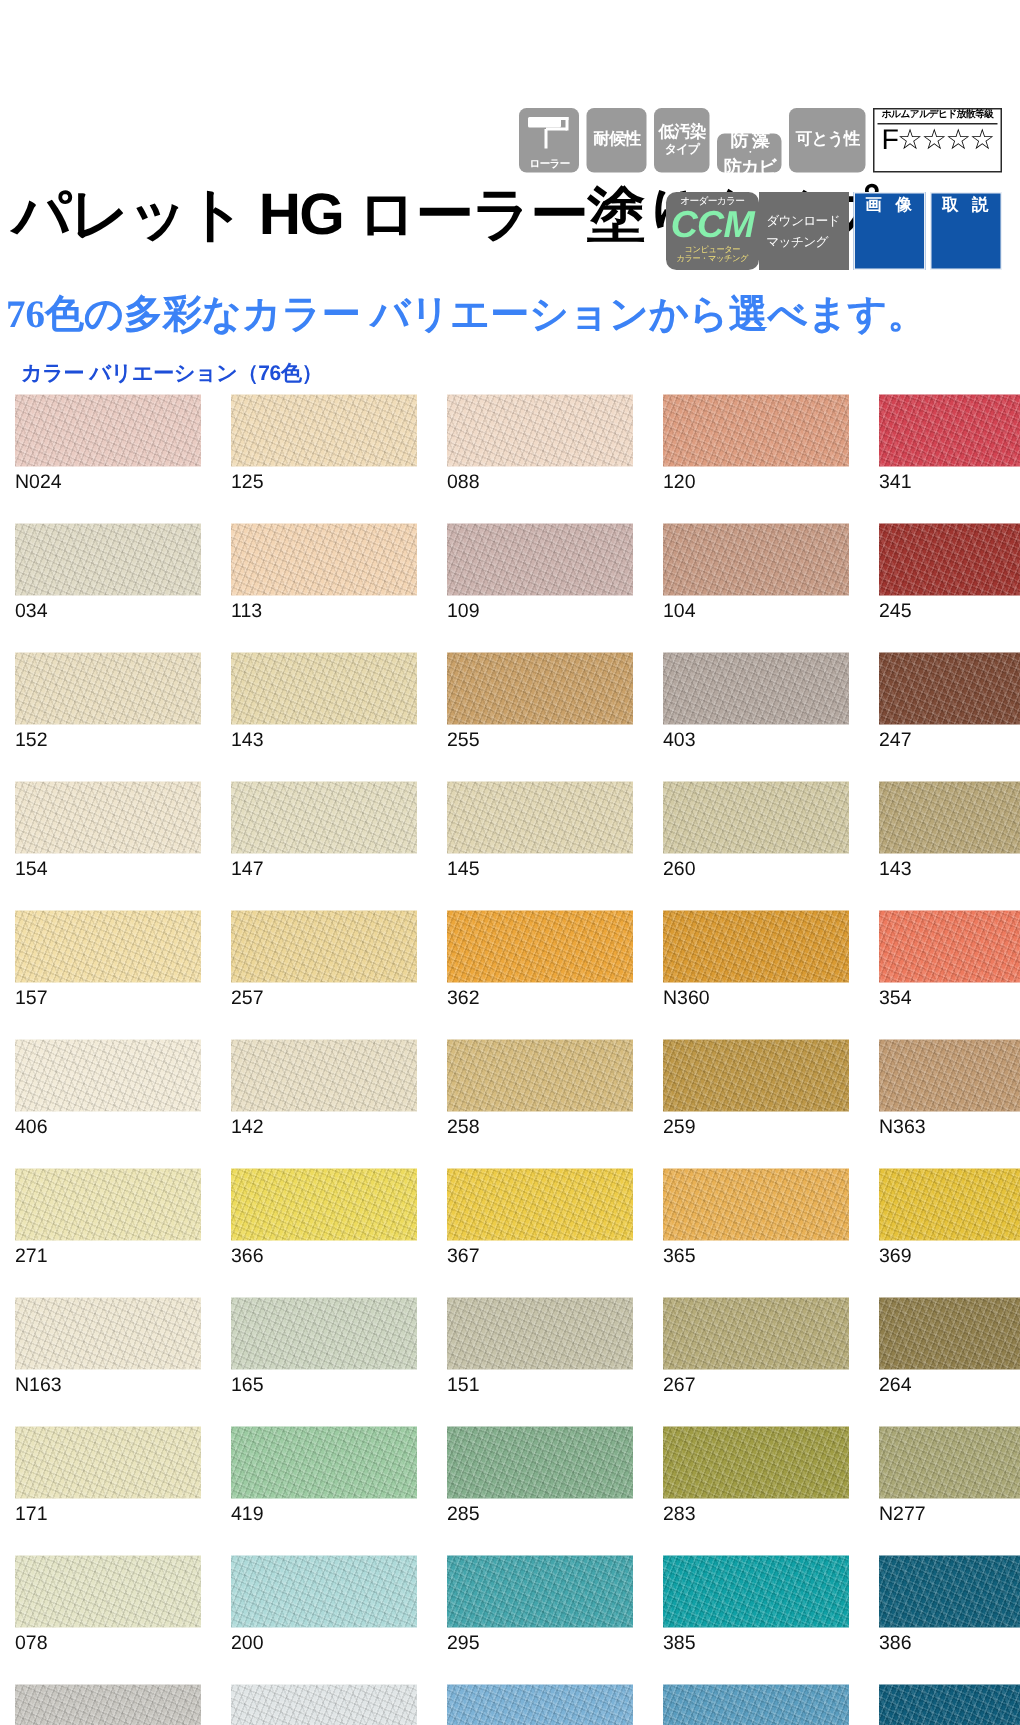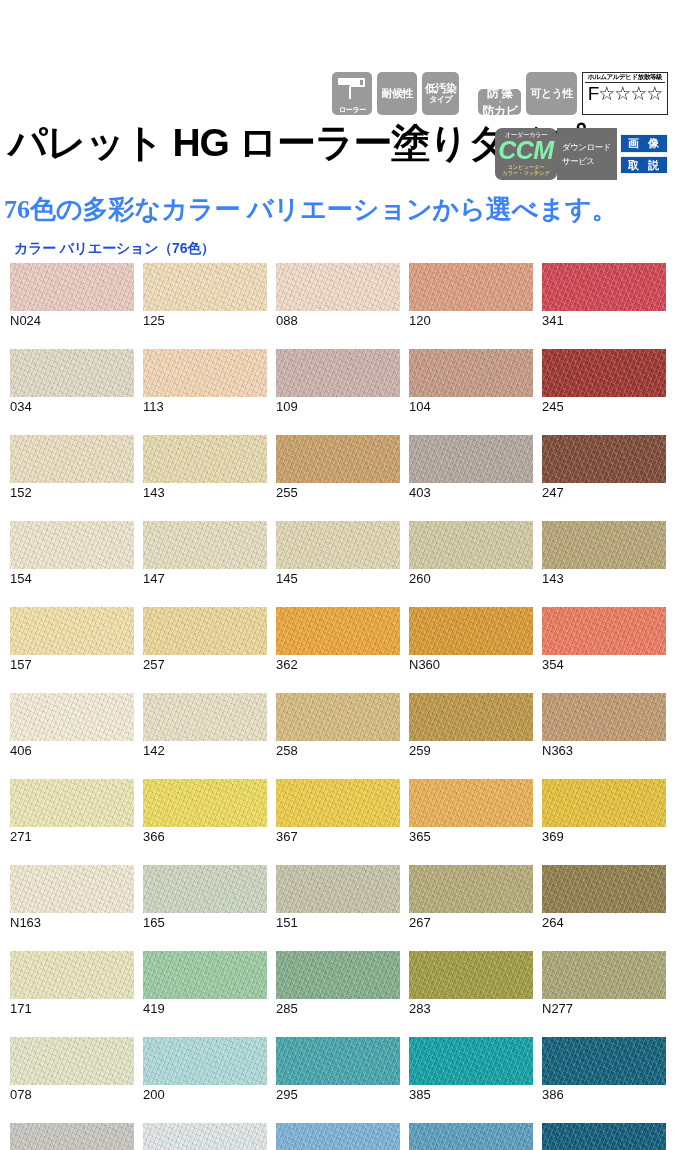--- a/index.html
+++ b/index.html
@@ -101,21 +101,20 @@
   .badge-2line .sub {
     font-size: 8px;
     margin-top: 1px;
   }
   .badge-bokarb {
     height: 26px;
     padding: 0 4px;
     font-size: 12px;
     letter-spacing: -0.5px;
     line-height: 1.25;
-    margin-left: 14px;
   }
   .badge-bokarb .midline {
     font-size: 6px;
     line-height: 3px;
   }
   .badge-f {
     background: #ffffff;
     border: 1.5px solid #2a2a2a;
     border-radius: 0;
     width: 86px;
@@ -205,21 +204,21 @@
     align-items: flex-start;
     justify-content: center;
     padding-left: 5px;
     font-size: 8.5px;
     line-height: 1.7;
     letter-spacing: -0.5px;
     box-sizing: border-box;
   }
   .link-col {
     display: flex;
-    flex-direction: column;
+    flex-direction: row;
     justify-content: center;
     gap: 3px;
     padding-left: 3px;
   }
   .link-chip {
     background: #1155a8;
     color: #ffffff;
     font-size: 11px;
     font-weight: bold;
     letter-spacing: 3px;
@@ -254,21 +253,21 @@
 
   
   .grid {
     position: absolute;
     left: 10px;
     top: 263px;
     width: 660px;
   }
   .grid-row {
     display: flex;
-    gap: 9px;
+    gap: 20px;
     margin-bottom: 21px;
   }
   .cell {
     width: 124px;
   }
   .swatch {
     width: 124px;
     height: 48px;
     position: relative;
     overflow: hidden;
@@ -341,21 +340,21 @@
 
   <div class="ccm-box">
     <span class="ccm-top">オーダーカラー</span>
     <span class="ccm-main">CCM</span>
     <span class="ccm-sub1">コンピューター</span>
     <span class="ccm-sub2">カラー・マッチング</span>
   </div>
 
   <div class="dl-box">
     <span>ダウンロード</span>
-    <span>サービス</span>
+    <span>マッチング</span>
   </div>
 
   <div class="link-col">
     <span class="link-chip">画 像</span>
     <span class="link-chip">取 説</span>
   </div>
 
 </div>
 
 <div class="subtitle">76色の多彩なカラー バリエーションから選べます。</div>

